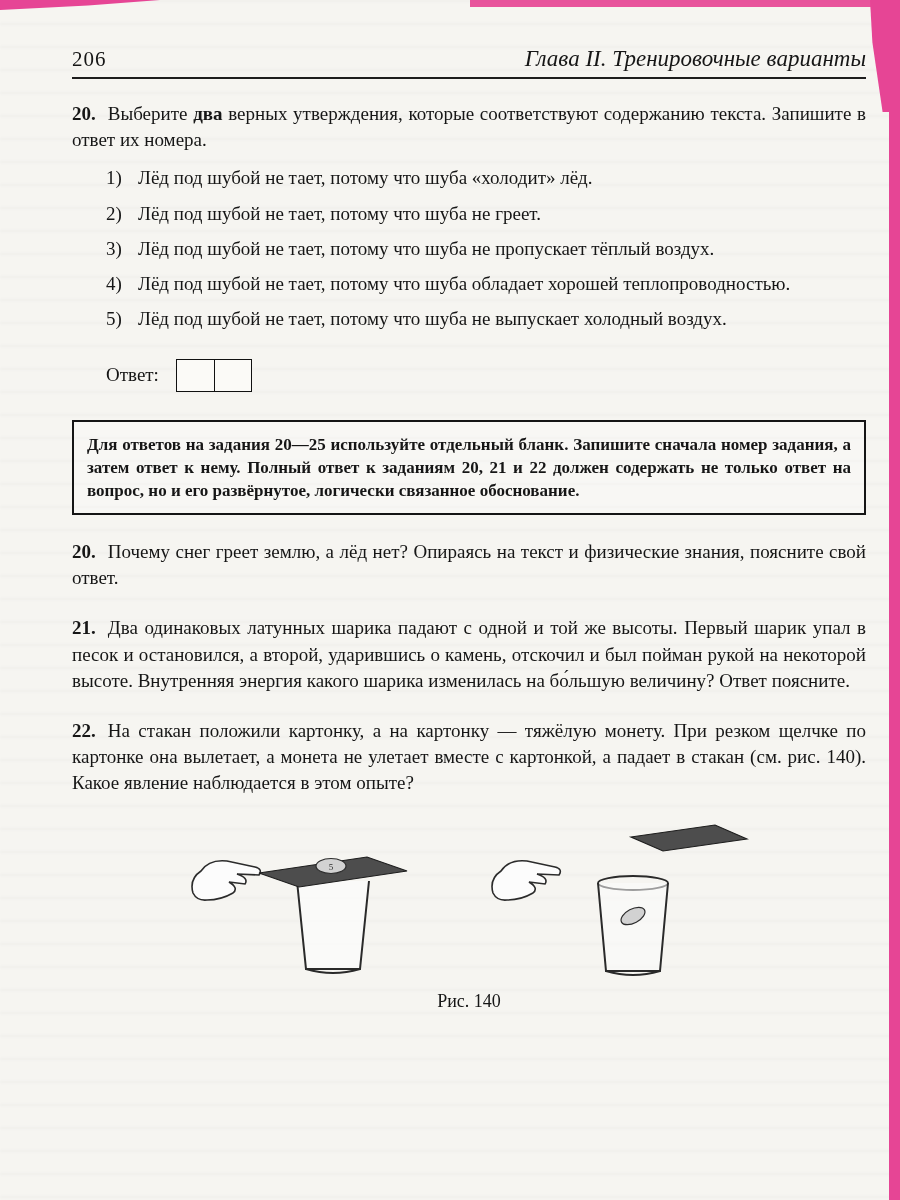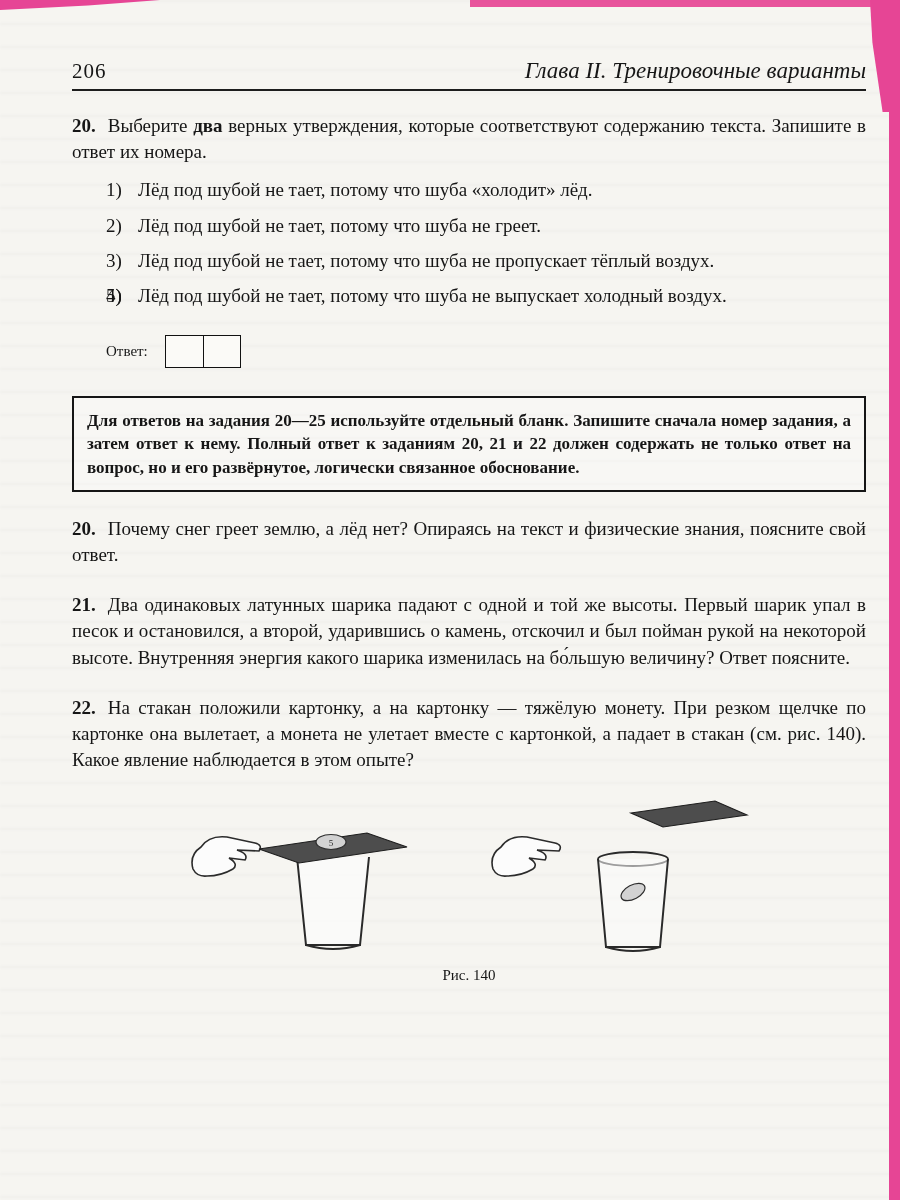--- a/index.html
+++ b/index.html
@@ -24,69 +24,69 @@
   .edge { position:absolute; background:#e64595; z-index:6; }
   .edge-right     { top:0; right:0; width:11px; height:1200px; }
   .edge-right-top { top:0; right:0; width:30px; height:112px;
                     clip-path:polygon(0 0,100% 0,100% 100%,42% 100%,8% 38%); }
   .edge-top       { top:0; right:0; height:7px; width:430px; opacity:.92; }
   .edge-top-left  { top:0; left:0; width:160px; height:10px;
                     clip-path:polygon(0 0,100% 0,55% 55%,0 100%); }
 
   .page { position:absolute; inset:0; padding:46px 34px 0 72px; z-index:2; }
 
-  .header { display:flex; justify-content:space-between; align-items:baseline;margin-top:12px; }
+  .header { display:flex; justify-content:space-between; align-items:baseline; }
   .pagenum { font-size:21px; letter-spacing:1px; }
   .chapter { font-style:italic; font-size:23px; }
   .rule { border-bottom:2px solid #1d1d1d; margin-top:5px; margin-bottom:22px; }
 
   p.task { font-size:19px; line-height:1.38; text-align:justify; margin-bottom:10px; }
   p.task .tnum { margin-right:12px; }
 
   .options { margin-top:12px; }
   .opt { position:relative; font-size:19px; line-height:1.38; text-align:justify;
          margin:9px 0 9px 34px; padding-left:32px; }
   .opt .onum { position:absolute; left:0; top:0; }
 
   .answer-row { margin:26px 0 28px 34px; display:flex; align-items:center;
-                gap:17px; font-size:15px; }
+                gap:17px; font-size:19px; }
   .answer-box { display:inline-flex; border:1.6px solid #111; background:#fbfaf7; }
   .answer-box .cell { width:37px; height:31px; }
   .answer-box .cell + .cell { border-left:1.4px solid #111; }
 
   .notice { border:2.3px solid #151515; padding:11px 13px; font-weight:bold;
             font-size:17px; line-height:1.36; text-align:justify;
             margin:6px 0 24px; background:rgba(255,255,255,.25); }
 
   .taskblock p.task { margin-bottom:24px; }
 
   .figure { text-align:center; margin-top:8px; }
   .figure svg { display:block; margin:0 auto; }
-  .caption { font-size:15px; margin-top:2px; }
+  .caption { font-size:18px; margin-top:2px; }
 </style>
 </head>
 <body>
 
 <div class="bleed"></div>
 
 <div class="page">
 
   <div class="header">
     <span class="pagenum">206</span>
     <span class="chapter">Глава II. Тренировочные варианты</span>
   </div>
   <div class="rule"></div>
 
   <p class="task"><b class="tnum">20.</b><span>Выберите </span><b>два</b><span> верных утверждения, которые соответствуют содержанию текста. Запишите в ответ их номера.</span></p>
 
   <div class="options">
     <p class="opt"><span class="onum">1)</span><span>Лёд под шубой не тает, потому что шуба «холодит» лёд.</span></p>
     <p class="opt"><span class="onum">2)</span><span>Лёд под шубой не тает, потому что шуба не греет.</span></p>
     <p class="opt"><span class="onum">3)</span><span>Лёд под шубой не тает, потому что шуба не пропускает тёплый воздух.</span></p>
-    <p class="opt"><span class="onum">4)</span></p>
+    <p class="opt"><span class="onum">4)</span><span>Лёд под шубой не тает, потому что шуба обладает хорошей теплопроводностью.</span></p>
     <p class="opt"><span class="onum">5)</span><span>Лёд под шубой не тает, потому что шуба не выпускает холодный воздух.</span></p>
   </div>
 
   <div class="answer-row">
     <span class="answer-label">Ответ:</span>
     <span class="answer-box">
       <span class="cell"></span>
       <span class="cell"></span>
     </span>
   </div>

